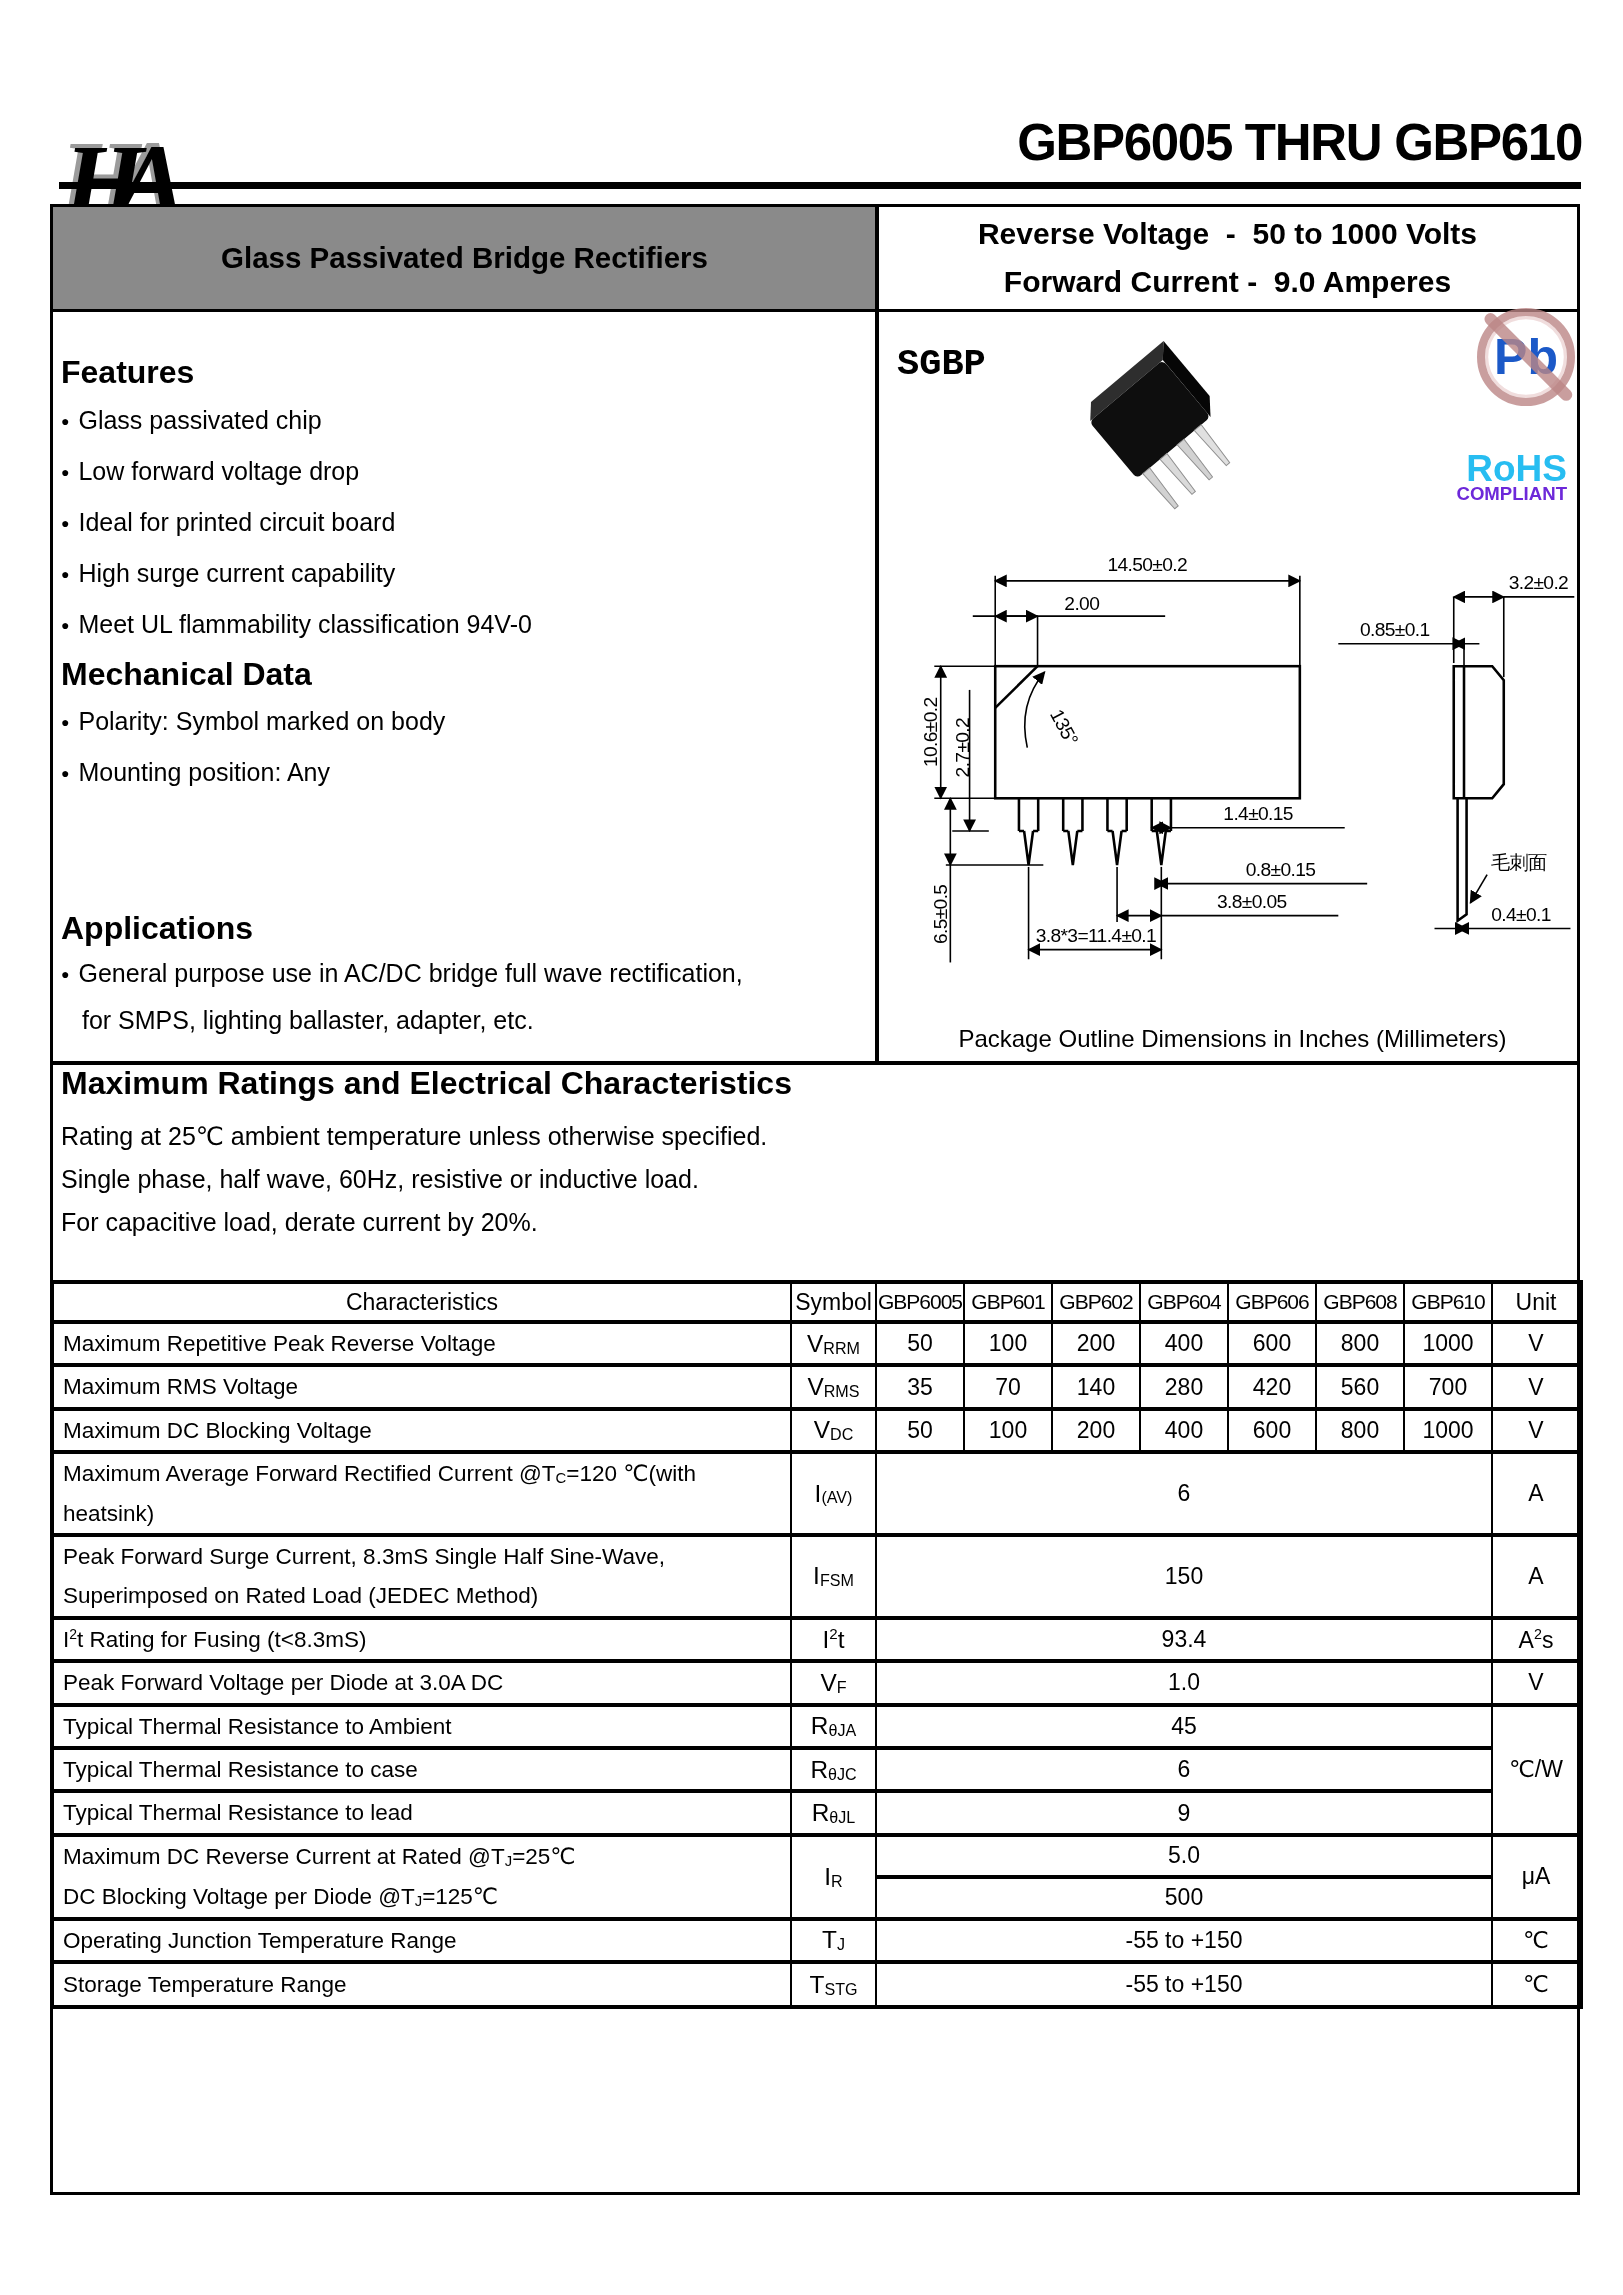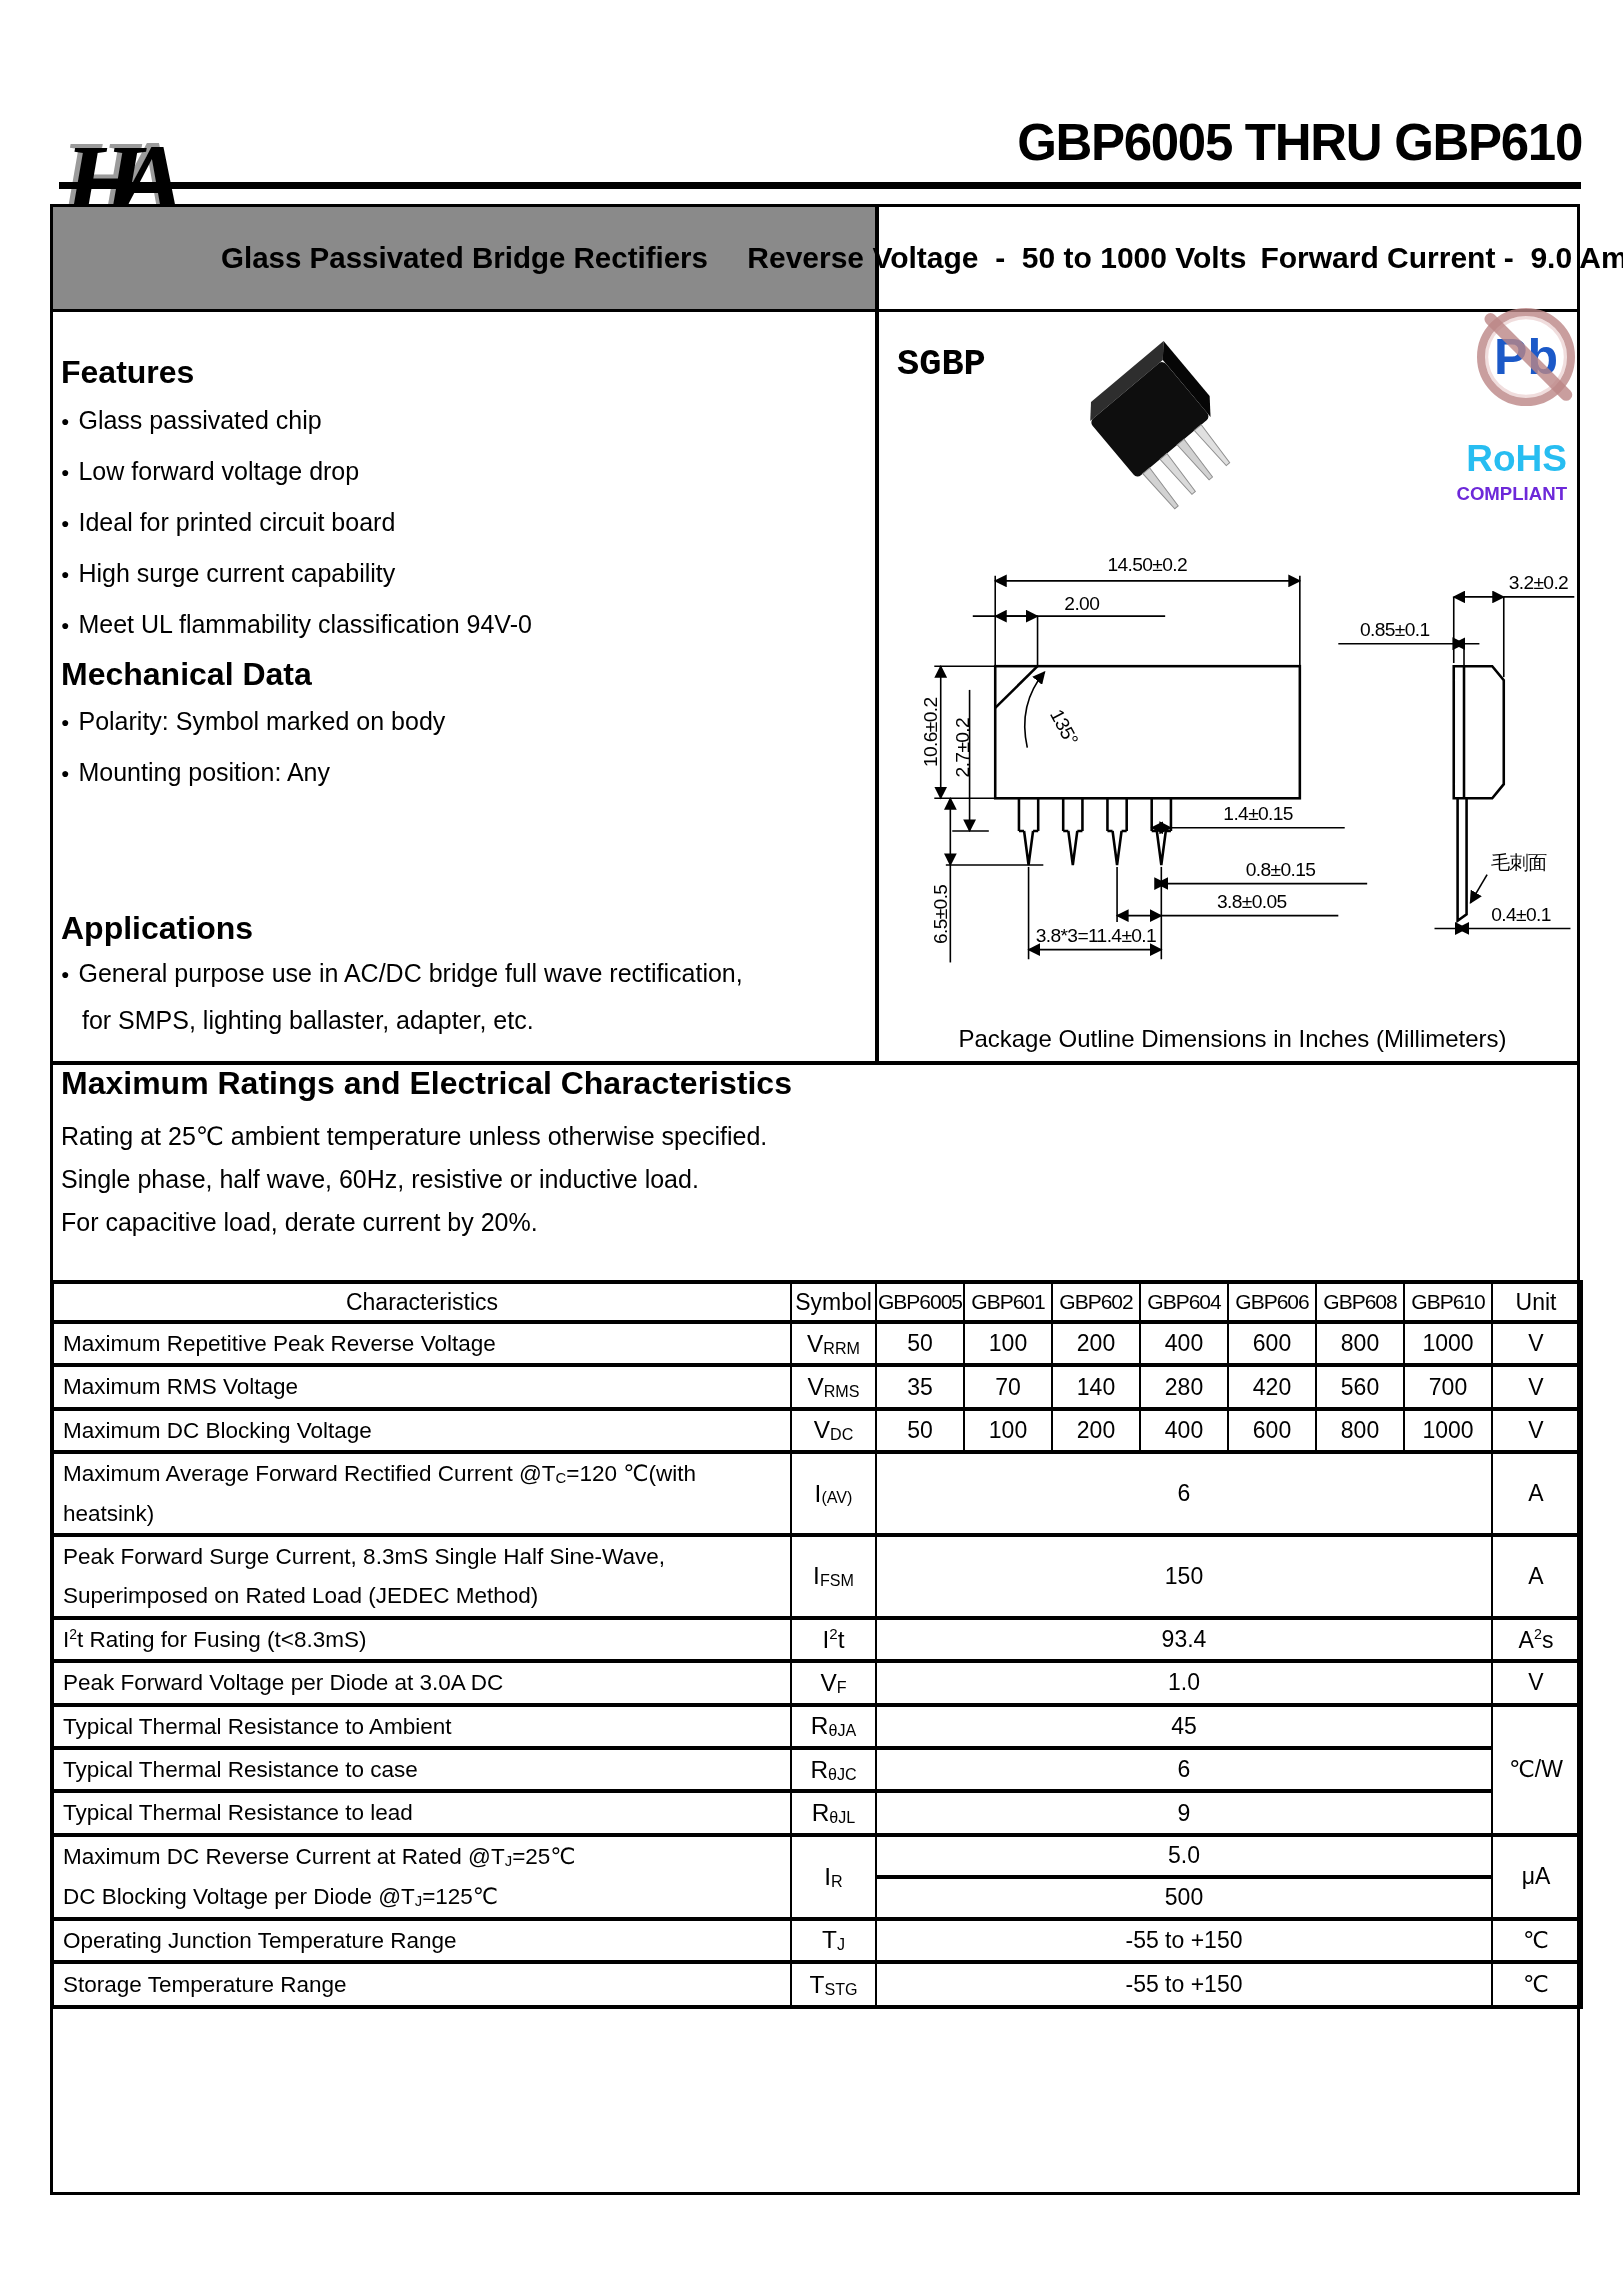--- a/index.html
+++ b/index.html
@@ -14,41 +14,41 @@
   .title{top:113px;left:738px;width:844px;text-align:right;font-size:51px;font-weight:bold;letter-spacing:-1.3px;}
   .hrule{top:182px;left:59px;width:1522px;height:7px;background:#000;}
 
   
   .frame{left:50px;top:204px;width:1530px;height:1991px;border:3.9px solid #000;box-sizing:border-box;}
 
   .banner-left{left:50px;top:204px;width:829px;height:108px;background:#8a8a8a;border:3.9px solid #000;
       box-sizing:border-box;display:flex;align-items:center;justify-content:center;
       font-size:29.5px;font-weight:bold;}
   .banner-right{left:875px;top:204px;width:705px;height:108px;border:3.9px solid #000;box-sizing:border-box;
-      display:flex;flex-direction:row;align-items:center;justify-content:center;gap:14px;
+      display:flex;flex-direction:column;align-items:center;justify-content:center;gap:14px;
       font-size:30px;font-weight:bold;white-space:pre;}
   .vdiv{left:875px;top:308px;width:3.9px;height:757px;background:#000;}
   .hdiv{left:50px;top:1061px;width:1530px;height:3.9px;background:#000;}
 
   .h1{font-size:32px;font-weight:bold;}
   .bullet-list .item{display:flex;align-items:baseline;font-size:25px;margin-bottom:22px;}
   .bullet-list .dot{font-size:14px;margin-right:9px;position:relative;top:-2.6px;}
   .plain{font-size:25px;}
 
   .sgbp{left:897px;top:343px;font-size:37px;font-weight:bold;font-family:Liberation Mono, monospace;}
 
   
   .pb{left:1477px;top:308px;width:98px;height:98px;}
   .pb .ring{position:absolute;inset:0;border-radius:50%;border:8.3px solid rgba(187,134,134,.8);
             box-shadow:inset 0 0 0 3.2px rgba(232,203,203,.65);}
   .pb .pbtxt{position:absolute;inset:0;display:flex;align-items:center;justify-content:center;
              font-size:50px;font-weight:bold;color:#1b59c8;}
   .pb .slash{position:absolute;left:-7.7px;top:43px;width:119px;height:11.6px;border-radius:5.8px;
              background:rgba(187,134,134,.8);transform:rotate(45deg);}
-  .rohs{left:1367px;top:438px;width:200px;text-align:right;font-size:37px;font-weight:bold;color:#27bdf1;}
+  .rohs{left:1367px;top:448px;width:200px;text-align:right;font-size:37px;font-weight:bold;color:#27bdf1;}
   .compliant{left:1367px;top:483px;width:200px;text-align:right;font-size:18.6px;font-weight:bold;color:#6d28d9;}
 
   .caption{left:886px;top:1025px;width:693px;text-align:center;font-size:24px;}
 
   .ratings-h{left:61px;top:1065px;font-size:32px;font-weight:bold;}
   .ratings-note{left:61px;font-size:25px;}
 
   
   table.spec{position:absolute;left:50px;top:1280px;width:1530px;border-collapse:collapse;table-layout:fixed;
              border:4.5px solid #000;}

